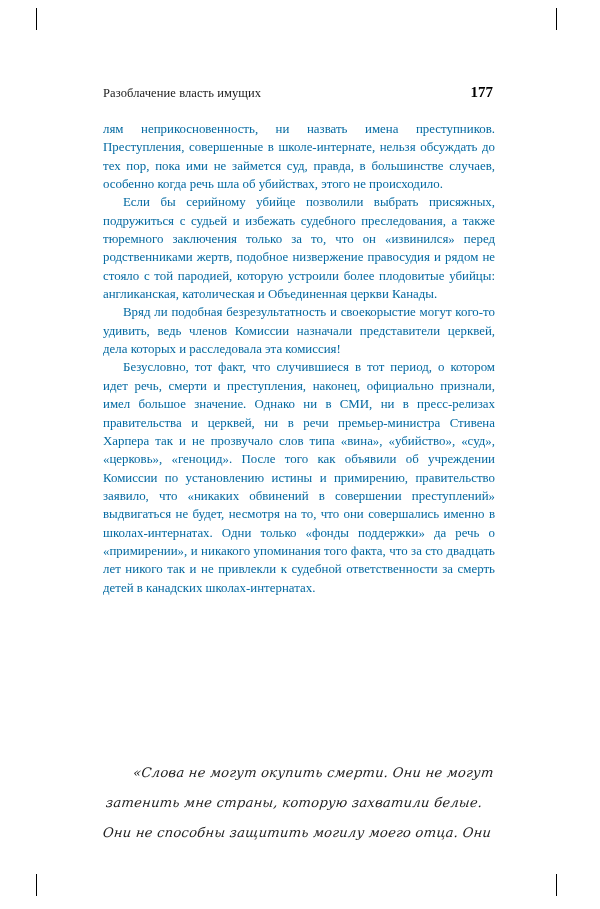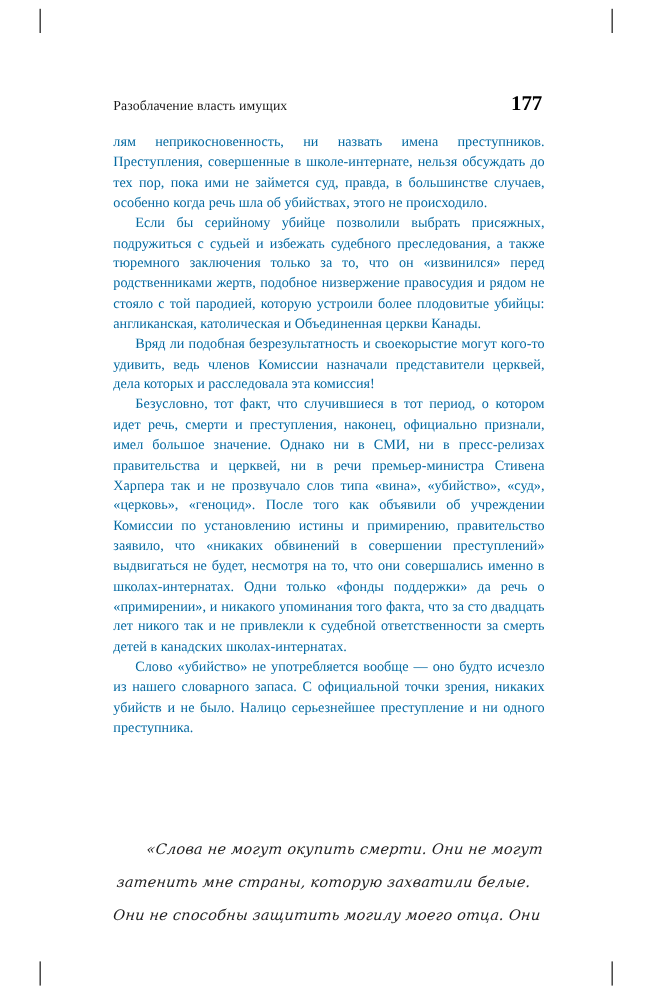--- a/index.html
+++ b/index.html
@@ -42,21 +42,21 @@
     display: flex;
     align-items: baseline;
     justify-content: space-between;
   }
   .running-title {
     font-size: 12.5px;
     letter-spacing: 0.1px;
     color: #1a1a1a;
   }
   .folio {
-    font-size: 19px;
+    font-size: 15px;
     font-weight: bold;
     color: #000000;
   }
 
   .body-text {
     position: absolute;
     left: 103px;
     top: 120px;
     width: 392px;
     font-size: 12.9px;
@@ -108,21 +108,20 @@
   <div class="header">
     <span class="running-title">Разоблачение власть имущих</span>
     <span class="folio">177</span>
   </div>
 
   <div class="body-text">
     <p class="no-indent">лям неприкосновенность, ни назвать имена преступников. Преступления, совершенные в школе-интернате, нельзя обсуждать до тех пор, пока ими не займется суд, правда, в большинстве случаев, особенно когда речь шла об убийствах, этого не происходило.</p>
     <p>Если бы серийному убийце позволили выбрать присяжных, подружиться с судьей и избежать судебного преследования, а также тюремного заключения только за то, что он «извинился» перед родственниками жертв, подобное низвержение правосудия и рядом не стояло с той пародией, которую устроили более плодовитые убийцы: англиканская, католическая и Объединенная церкви Канады.</p>
     <p>Вряд ли подобная безрезультатность и своекорыстие могут кого-то удивить, ведь членов Комиссии назначали представители церквей, дела которых и расследовала эта комиссия!</p>
     <p>Безусловно, тот факт, что случившиеся в тот период, о котором идет речь, смерти и преступления, наконец, официально признали, имел большое значение. Однако ни в СМИ, ни в пресс-релизах правительства и церквей, ни в речи премьер-министра Стивена Харпера так и не прозвучало слов типа «вина», «убийство», «суд», «церковь», «геноцид». После того как объявили об учреждении Комиссии по установлению истины и примирению, правительство заявило, что «никаких обвинений в совершении преступлений» выдвигаться не будет, несмотря на то, что они совершались именно в школах-интернатах. Одни только «фонды поддержки» да речь о «примирении», и никакого упоминания того факта, что за сто двадцать лет никого так и не привлекли к судебной ответственности за смерть детей в канадских школах-интернатах.</p>
-    <p>Слово «убийство» не употребляется вообще — оно будто исчезло из нашего словарного запаса. С официальной точки зрения, никаких убийств и не было. Налицо серьезнейшее преступление и ни одного преступника.</p>
   </div>
 
   <div class="quote-block">
     <span class="qline">«Слова не могут окупить смерти. Они не могут</span>
     <span class="qline">затенить мне страны, которую захватили белые.</span>
     <span class="qline">Они не способны защитить могилу моего отца. Они</span>
   </div>
 
 </div>
 

